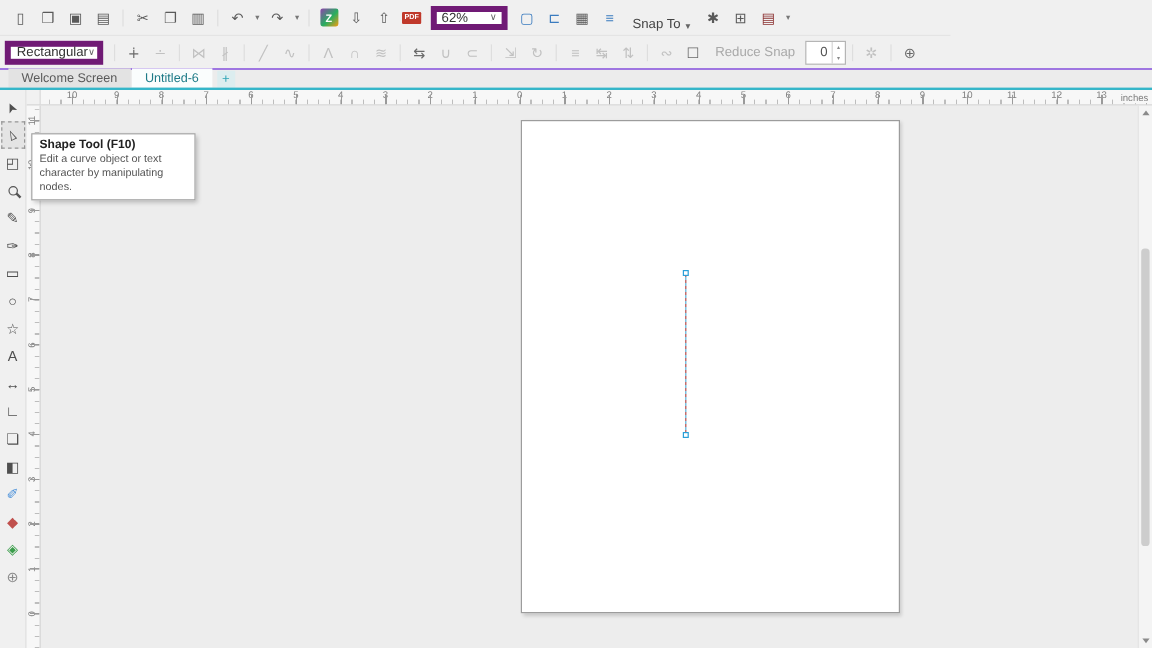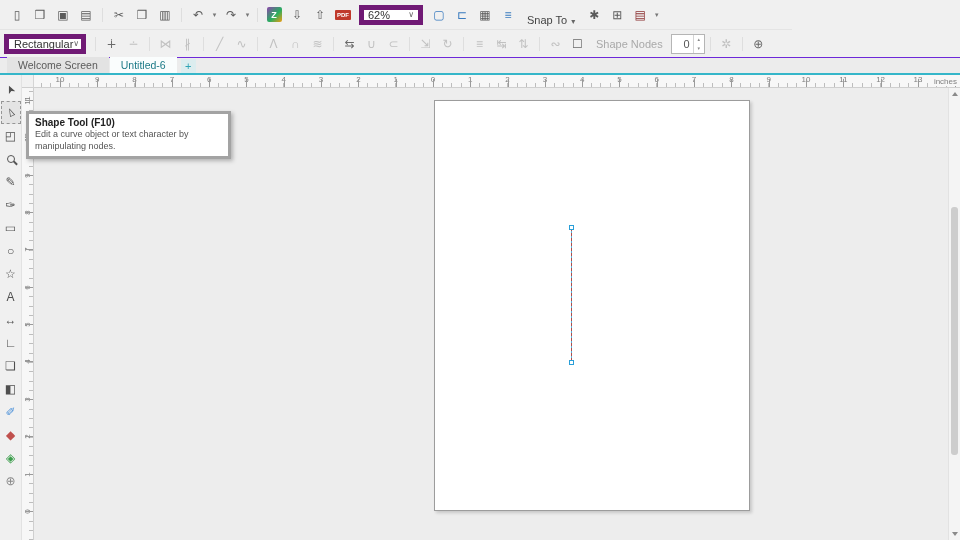--- a/index.html
+++ b/index.html
@@ -72,21 +72,21 @@
   
   #vscroll{position:absolute;right:0;top:88px;width:12px;bottom:0;background:#f4f4f4;border-left:1px solid #e2e2e2}
   .sarrow{position:absolute;left:0;width:11px;height:12px;display:flex;align-items:center;justify-content:center}
   .sarrow.up{top:0}
   .sarrow.down{bottom:0}
   .sarrow.up::after{content:"";width:0;height:0;border-left:3px solid transparent;border-right:3px solid transparent;border-bottom:4px solid #8a8a8a}
   .sarrow.down::after{content:"";width:0;height:0;border-left:3px solid transparent;border-right:3px solid transparent;border-top:4px solid #8a8a8a}
   #vthumb{position:absolute;left:2px;top:119px;width:7px;height:248px;background:#cdcdcd;border-radius:3px}
 
   
-  #tooltip{position:absolute;left:26px;top:111px;width:205px;background:#ffffff;border:3px solid #a3a3a3;box-shadow:2px 2px 4px rgba(0,0,0,.25);padding:3px 6px 4px;z-index:60}
+  #tooltip{position:absolute;left:26px;top:111px;width:137px;background:#ffffff;border:1px solid #a3a3a3;box-shadow:2px 2px 4px rgba(0,0,0,.25);padding:3px 6px 4px;z-index:60}
   #tooltip-title{font-size:10px;font-weight:bold;color:#222;margin-bottom:1px}
   #tooltip-body{font-size:9px;color:#555;line-height:1.3}
 </style>
 </head>
 <body>
 
 <div id="app">
 
   <div id="std-toolbar">
       <span class="tbtn">▯</span>
@@ -154,21 +154,21 @@
       <span class="tb-sep"></span>
       <span class="pbtn disabled">⇲</span>
       <span class="pbtn disabled">↻</span>
       <span class="tb-sep"></span>
       <span class="pbtn disabled">≡</span>
       <span class="pbtn disabled">↹</span>
       <span class="pbtn disabled">⇅</span>
       <span class="tb-sep"></span>
       <span class="pbtn disabled">∾</span>
       <span class="pbtn">☐</span>
-      <span class="reduce-label">Shape Nodes</span>
+      <span class="reduce-label">Reduce Snap</span>
       <div class="spinner">
         <span class="val">0</span>
         <span class="steps">
           <span>▴</span>
           <span>▾</span>
         </span>
       </div>
       <span class="tb-sep"></span>
       <span class="pbtn disabled">✲</span>
       <span class="tb-sep"></span>

